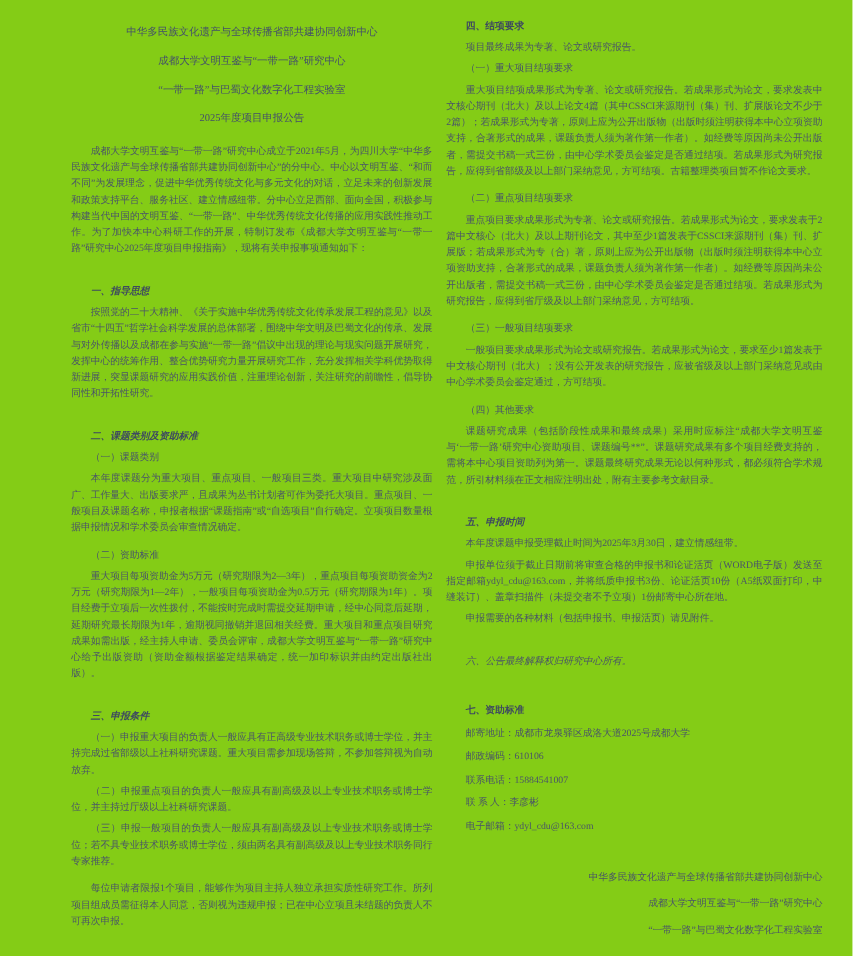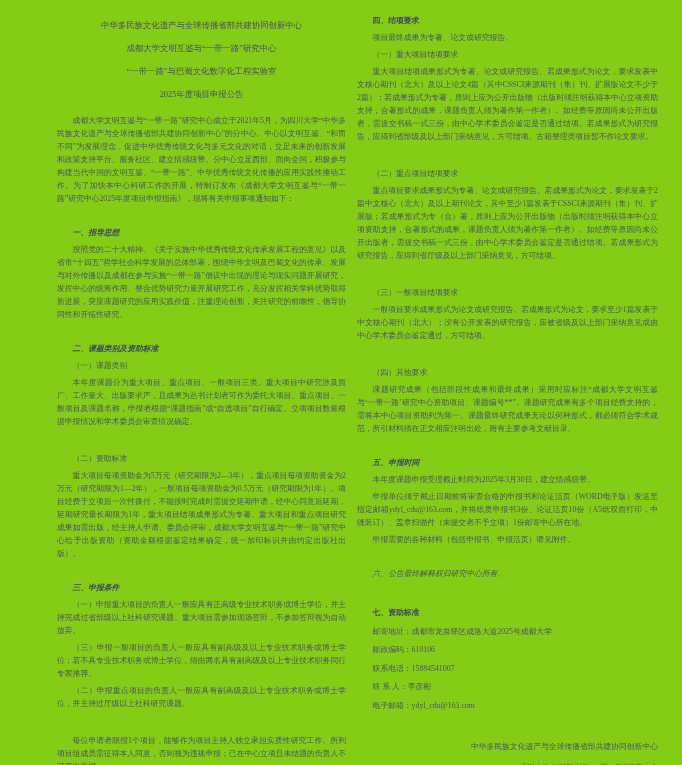--- a/index.html
+++ b/index.html
@@ -22,21 +22,21 @@
     text-align:center;
     font-size:8.4px;line-height:23px;
     color:#44506a;
     margin-bottom:8px;
   }
   .title-block div{text-align:center;}
   p{margin:0;text-indent:2em;}
   .h{font-weight:bold;color:#3e4a60;}
   .sub{color:#47536b;}
   .gap-lg{margin-top:21px;font-style:italic;}
-  .gap-md{margin-top:24px;}
+  .gap-md{margin-top:9px;}
   .gap-sm{margin-top:4px;}
   .contact-line{margin-top:5.5px;}
   .sig-block{margin-top:24px;text-align:right;line-height:21px;}
   .sig-block div{text-indent:0;}
 </style>
 </head>
 <body>
 
 <div class="page">
 
@@ -50,26 +50,26 @@
 
     <p>成都大学文明互鉴与“一带一路”研究中心成立于2021年5月，为四川大学“中华多民族文化遗产与全球传播省部共建协同创新中心”的分中心。中心以文明互鉴、“和而不同”为发展理念，促进中华优秀传统文化与多元文化的对话，立足未来的创新发展和政策支持平台、服务社区、建立情感纽带。分中心立足西部、面向全国，积极参与构建当代中国的文明互鉴、“一带一路”、中华优秀传统文化传播的应用实践性推动工作。为了加快本中心科研工作的开展，特制订发布《成都大学文明互鉴与“一带一路”研究中心2025年度项目申报指南》，现将有关申报事项通知如下：</p>
 
     <p class="h gap-lg">一、指导思想</p>
     <p class="gap-sm">按照党的二十大精神、《关于实施中华优秀传统文化传承发展工程的意见》以及省市“十四五”哲学社会科学发展的总体部署，围绕中华文明及巴蜀文化的传承、发展与对外传播以及成都在参与实施“一带一路”倡议中出现的理论与现实问题开展研究，发挥中心的统筹作用、整合优势研究力量开展研究工作，充分发挥相关学科优势取得新进展，突显课题研究的应用实践价值，注重理论创新，关注研究的前瞻性，倡导协同性和开拓性研究。</p>
 
     <p class="h gap-lg">二、课题类别及资助标准</p>
     <p class="sub gap-sm">（一）课题类别</p>
     <p class="gap-sm">本年度课题分为重大项目、重点项目、一般项目三类。重大项目中研究涉及面广、工作量大、出版要求严，且成果为丛书计划者可作为委托大项目。重点项目、一般项目及课题名称，申报者根据“课题指南”或“自选项目”自行确定。立项项目数量根据申报情况和学术委员会审查情况确定。</p>
     <p class="sub gap-md">（二）资助标准</p>
-    <p class="gap-sm">重大项目每项资助金为5万元（研究期限为2—3年），重点项目每项资助资金为2万元（研究期限为1—2年），一般项目每项资助金为0.5万元（研究期限为1年）。项目经费于立项后一次性拨付，不能按时完成时需提交延期申请，经中心同意后延期，延期研究最长期限为1年，重大项目结项成果形式为专著。重大项目和重点项目研究成果如需出版，经主持人申请、委员会评审，成都大学文明互鉴与“一带一路”研究中心给予出版资助（资助金额根据鉴定结果确定，统一加印标识并由约定出版社出版）。</p>
+    <p class="gap-sm">重大项目每项资助金为5万元（研究期限为2—3年），重点项目每项资助资金为2万元（研究期限为1—2年），一般项目每项资助金为0.5万元（研究期限为1年）。项目经费于立项后一次性拨付，不能按时完成时需提交延期申请，经中心同意后延期，延期研究最长期限为1年，逾期视同撤销并退回相关经费。重大项目和重点项目研究成果如需出版，经主持人申请、委员会评审，成都大学文明互鉴与“一带一路”研究中心给予出版资助（资助金额根据鉴定结果确定，统一加印标识并由约定出版社出版）。</p>
 
     <p class="h gap-lg">三、申报条件</p>
     <p class="gap-sm">（一）申报重大项目的负责人一般应具有正高级专业技术职务或博士学位，并主持完成过省部级以上社科研究课题。重大项目需参加现场答辩，不参加答辩视为自动放弃。</p>
+    <p class="gap-sm">（二）申报重点项目的负责人一般应具有副高级及以上专业技术职务或博士学位，并主持过厅级以上社科研究课题。</p>
     <p class="gap-sm">（三）申报一般项目的负责人一般应具有副高级及以上专业技术职务或博士学位；若不具专业技术职务或博士学位，须由两名具有副高级及以上专业技术职务同行专家推荐。</p>
-    <p class="gap-sm">（二）申报重点项目的负责人一般应具有副高级及以上专业技术职务或博士学位，并主持过厅级以上社科研究课题。</p>
     <p class="gap-md">每位申请者限报1个项目，能够作为项目主持人独立承担实质性研究工作。所列项目组成员需征得本人同意，否则视为违规申报；已在中心立项且未结题的负责人不可再次申报。</p>
   </div>
 
   <div class="col col-right">
     <p class="h">四、结项要求</p>
     <p class="gap-sm">项目最终成果为专著、论文或研究报告。</p>
     <p class="sub gap-sm">（一）重大项目结项要求</p>
     <p class="gap-sm">重大项目结项成果形式为专著、论文或研究报告。若成果形式为论文，要求发表中文核心期刊（北大）及以上论文4篇（其中CSSCI来源期刊（集）刊、扩展版论文不少于2篇）；若成果形式为专著，原则上应为公开出版物（出版时须注明获得本中心立项资助支持，合著形式的成果，课题负责人须为著作第一作者）。如经费等原因尚未公开出版者，需提交书稿一式三份，由中心学术委员会鉴定是否通过结项。若成果形式为研究报告，应得到省部级及以上部门采纳意见，方可结项。古籍整理类项目暂不作论文要求。</p>
     <p class="sub gap-md">（二）重点项目结项要求</p>
     <p class="gap-sm">重点项目要求成果形式为专著、论文或研究报告。若成果形式为论文，要求发表于2篇中文核心（北大）及以上期刊论文，其中至少1篇发表于CSSCI来源期刊（集）刊、扩展版；若成果形式为专（合）著，原则上应为公开出版物（出版时须注明获得本中心立项资助支持，合著形式的成果，课题负责人须为著作第一作者）。如经费等原因尚未公开出版者，需提交书稿一式三份，由中心学术委员会鉴定是否通过结项。若成果形式为研究报告，应得到省厅级及以上部门采纳意见，方可结项。</p>

